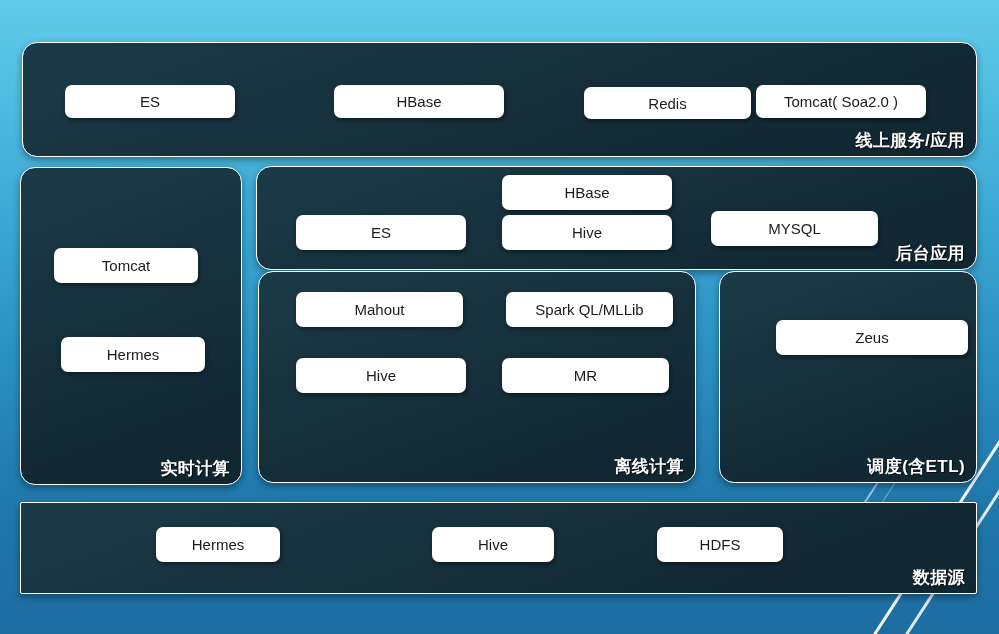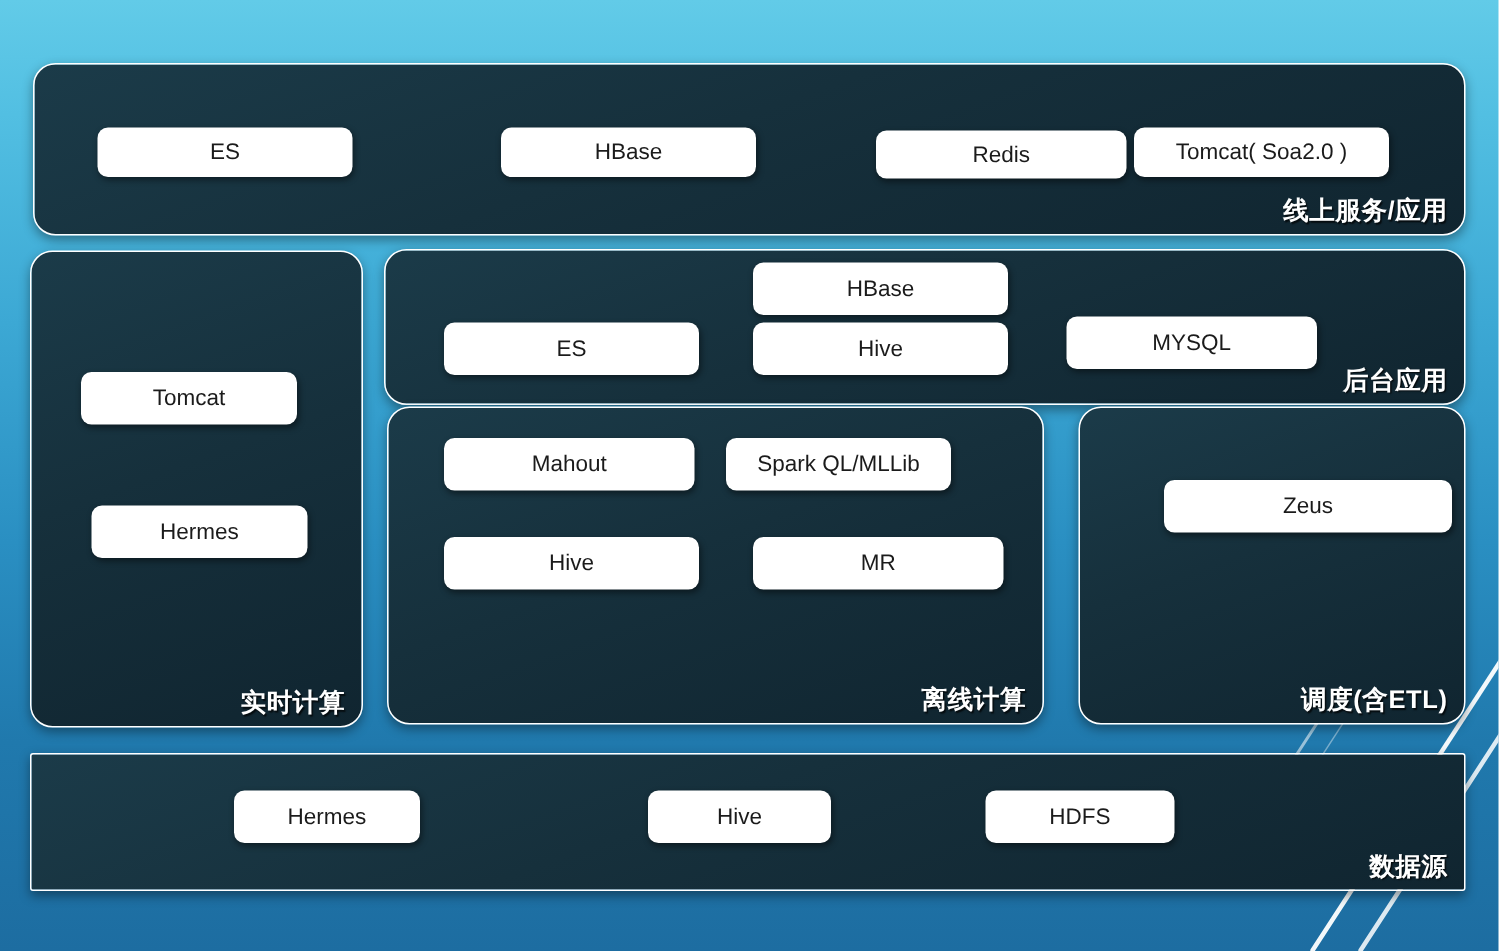--- a/index.html
+++ b/index.html
@@ -125,21 +125,21 @@
         <div class="node" style="left: 39px; top: 48px; width: 170px; height: 35px;">ES</div>
         <div class="node" style="left: 245px; top: 48px; width: 170px; height: 35px;">Hive</div>
         <div class="node" style="left: 454px; top: 44px; width: 167px; height: 35px;">MYSQL</div>
       </div>
     <div class="panel-label">后台应用</div>
   </div>
 
   <div class="panel rounded" id="panel-offline">
     <div class="panel-nodes">
         <div class="node" style="left: 37px; top: 20px; width: 167px; height: 35px;">Mahout</div>
-        <div class="node" style="left: 225px; top: 20px; width: 150px; height: 35px;">Spark QL/MLLib</div>
+        <div class="node" style="left: 247px; top: 20px; width: 167px; height: 35px;">Spark QL/MLLib</div>
         <div class="node" style="left: 37px; top: 86px; width: 170px; height: 35px;">Hive</div>
         <div class="node" style="left: 243px; top: 86px; width: 167px; height: 35px;">MR</div>
       </div>
     <div class="panel-label">离线计算</div>
   </div>
 
   <div class="panel rounded" id="panel-schedule">
     <div class="panel-nodes">
         <div class="node" style="left: 56px; top: 48px; width: 192px; height: 35px;">Zeus</div>
       </div>

